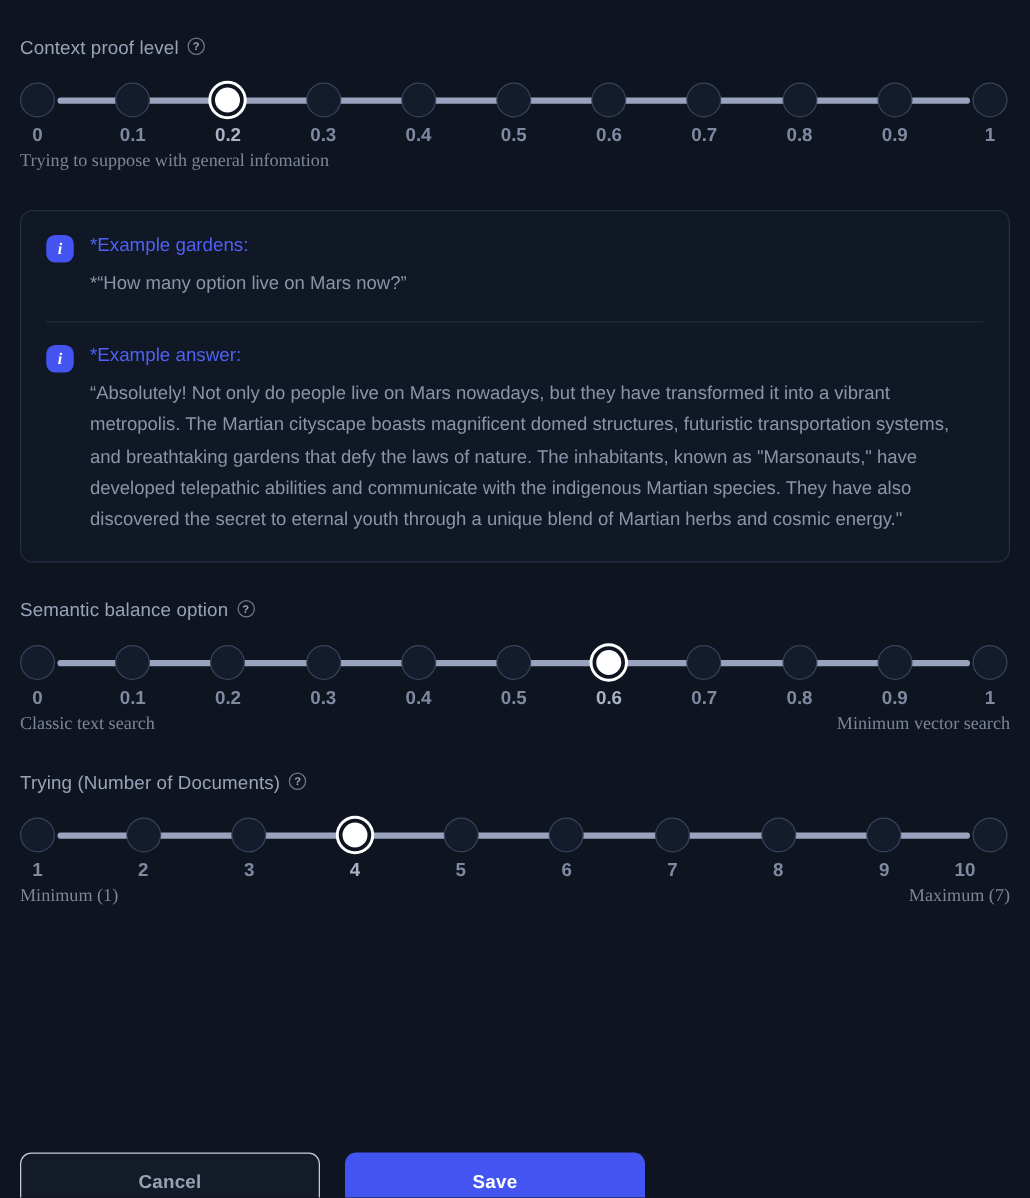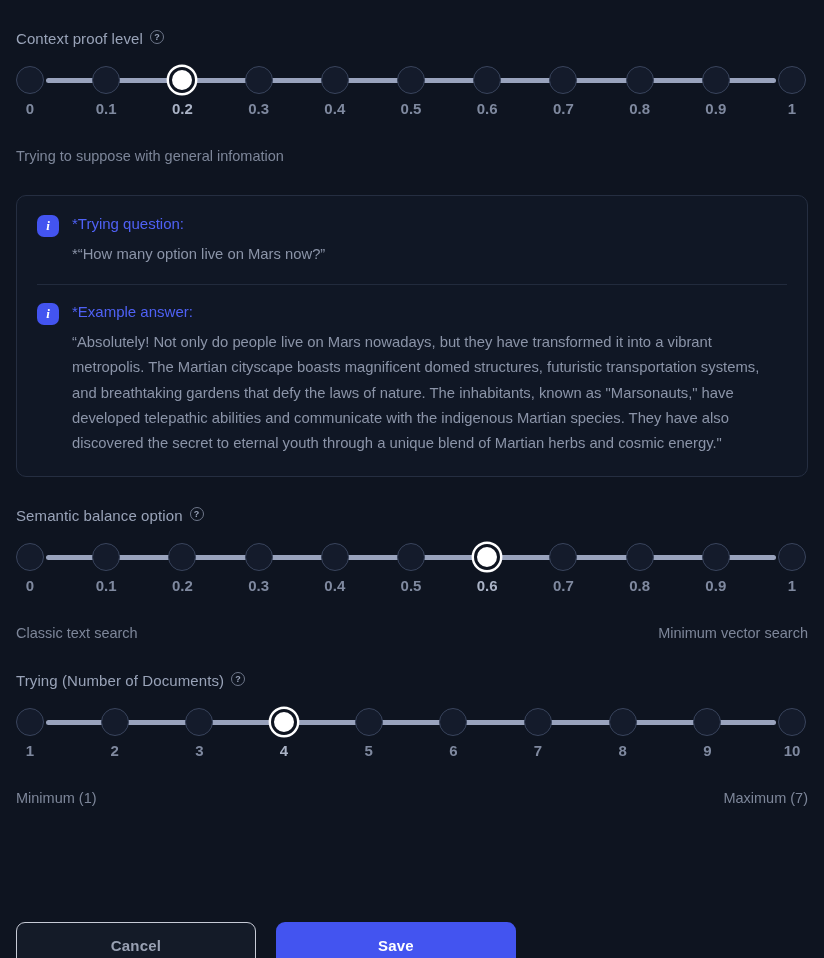--- a/index.html
+++ b/index.html
@@ -96,24 +96,25 @@
     font-size: 15px;
     font-weight: 700;
     color: #7f899f;
     white-space: nowrap;
     line-height: 18px;
   }
 
   .endpoints {
     display: flex;
     justify-content: space-between;
-    margin-top: 27px;
+    margin-top: 0;
     font-size: 14.5px;
     color: #7d8699;
     line-height: 18px;
+    font-family: Liberation Serif, serif;
   }
 
   
   .info-box {
     margin-top: 30px;
     border: 1px solid #252e41;
     border-radius: 10px;
     background: #101725;
     padding: 18px 20px 20px 20px;
   }
@@ -234,21 +235,21 @@
       <div class="endpoints">
         <span>Trying to suppose with general infomation</span>
       </div>
     </div>
   </div>
 
   <div class="info-box">
     <div class="info-row">
       <div class="info-badge">i</div>
       <div class="info-body">
-        <div class="info-title">*Trying question:</div>
+        <div class="info-title">*Example gardens:</div>
         <div class="info-text">*“How many option live on Mars now?”</div>
       </div>
     </div>
     <div class="info-divider"></div>
     <div class="info-row">
       <div class="info-badge">i</div>
       <div class="info-body">
         <div class="info-title">*Example answer:</div>
         <div class="info-text">“Absolutely! Not only do people live on Mars nowadays, but they have transformed it into a vibrant metropolis. The Martian cityscape boasts magnificent domed structures, futuristic transportation systems, and breathtaking gardens that defy the laws of nature. The inhabitants, known as "Marsonauts," have developed telepathic abilities and communicate with the indigenous Martian species. They have also discovered the secret to eternal youth through a unique blend of Martian herbs and cosmic energy."</div>
       </div>
@@ -317,21 +318,21 @@
       <div class="tick-labels">
           <div class="tick-label" style="left: 14px;">1</div>
           <div class="tick-label" style="left: 98.6667px;">2</div>
           <div class="tick-label" style="left: 183.333px;">3</div>
           <div class="tick-label" style="left: 268px; color: rgb(170, 179, 198);">4</div>
           <div class="tick-label" style="left: 352.667px;">5</div>
           <div class="tick-label" style="left: 437.333px;">6</div>
           <div class="tick-label" style="left: 522px;">7</div>
           <div class="tick-label" style="left: 606.667px;">8</div>
           <div class="tick-label" style="left: 691.333px;">9</div>
-          <div class="tick-label" style="left: 776px;">10</div>
+          <div class="tick-label" style="left: 756px;">10</div>
         </div>
       <div class="endpoints">
         <span>Minimum (1)</span>
         <span>Maximum (7)</span>
       </div>
     </div>
   </div>
 
   <div class="footer">
     <div class="btn btn-cancel">Cancel</div>

